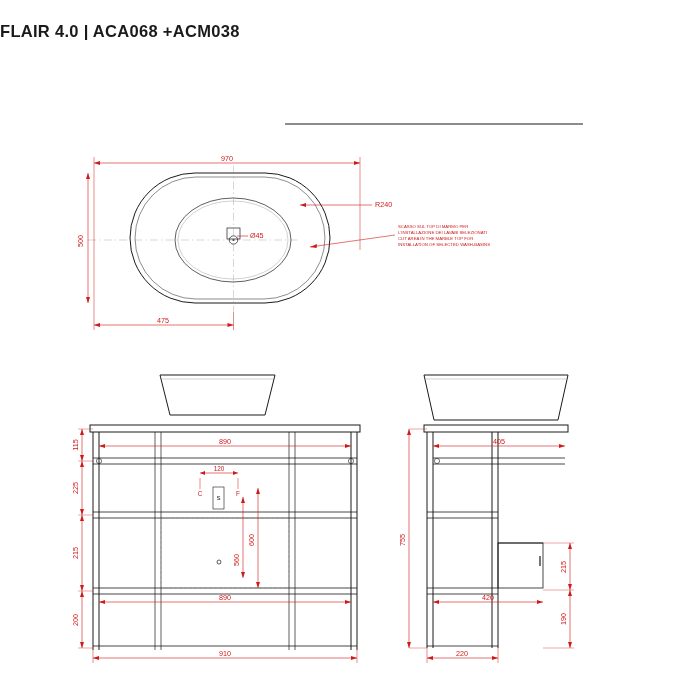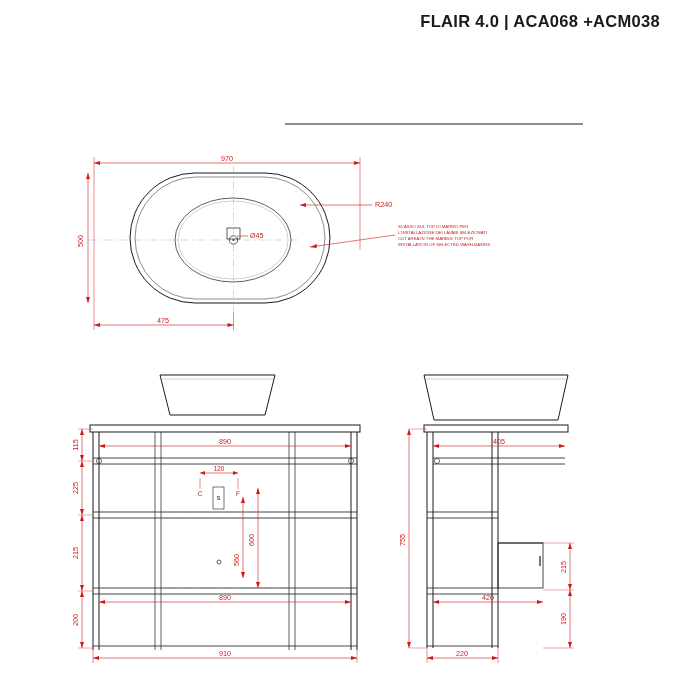--- a/index.html
+++ b/index.html
@@ -6,22 +6,22 @@
   body{
     width:700px;height:700px;
     background:#ffffff;
     font-family:"Liberation Sans", sans-serif;
     color:#111;
     position:relative;
     overflow:hidden;
   }
   .stage{position:absolute;left:0;top:0;width:700px;height:700px;}
   .title{
-    position:absolute;left:0;top:12px;width:660px;
-    text-align:right;
+    position:absolute;left:0;top:22px;width:660px;
+    text-align:left;
     font-size:16.5px;
     font-weight:700;
     letter-spacing:0.3px;
     color:#1a1a1a;
   }
   svg{position:absolute;left:0;top:0;width:700px;height:700px;}
   .dim{fill:#d01a1a;font-size:7.2px;font-family:"Liberation Sans", sans-serif;}
   .dimsm{fill:#d01a1a;font-size:6.4px;font-family:"Liberation Sans", sans-serif;}
   .note{fill:#d01a1a;font-size:4.3px;font-family:"Liberation Sans", sans-serif;}
   .lbl{fill:#111;font-size:6px;font-family:"Liberation Sans", sans-serif;}

